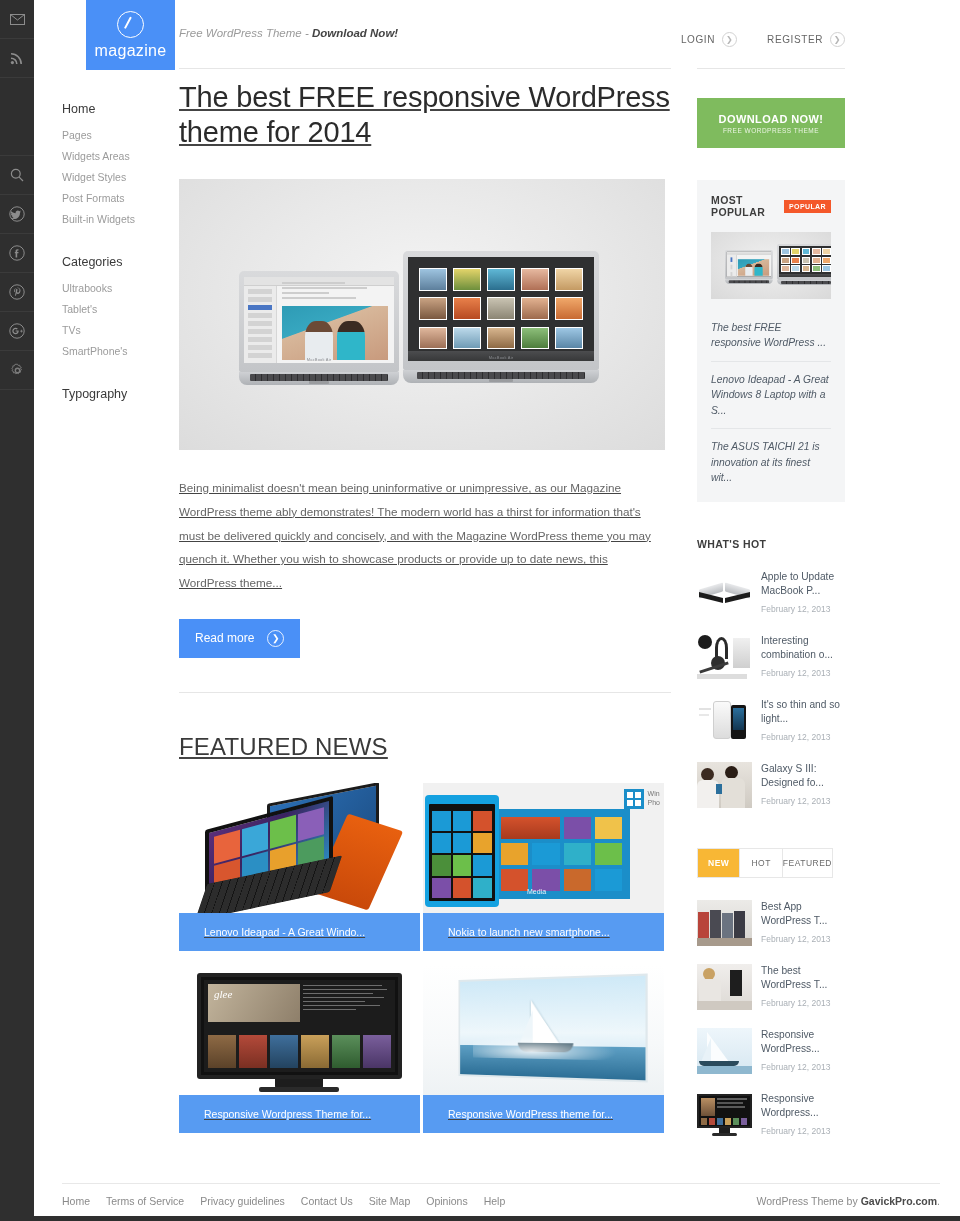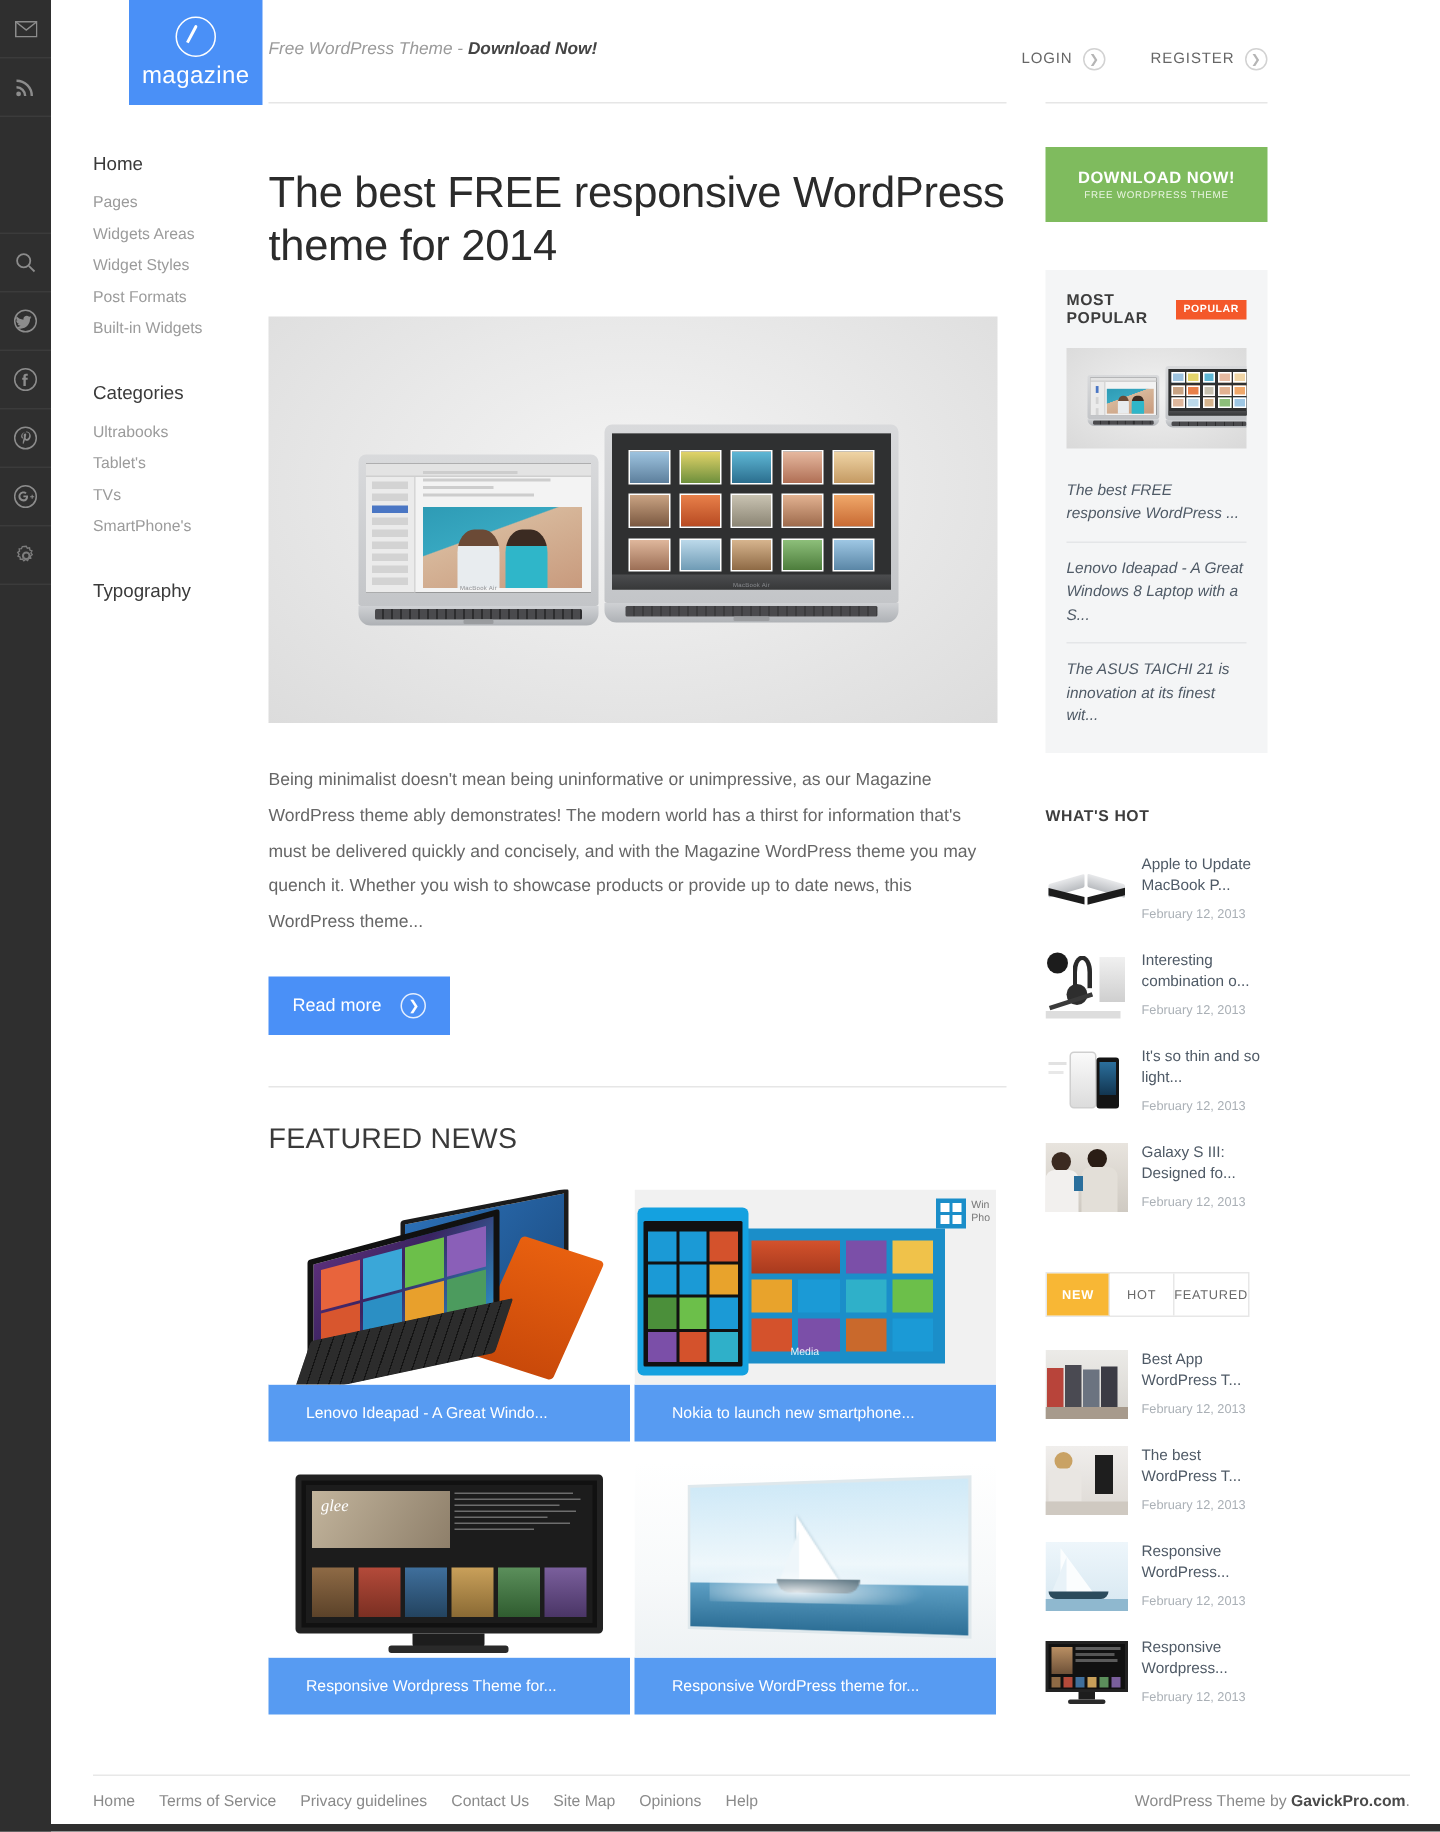--- a/index.html
+++ b/index.html
@@ -84,21 +84,21 @@
   
   .nav { position: absolute; left: 28px; top: 102px; width: 110px; }
   .nav-head {
     font-size: 12.5px; color: #3a3a3a; margin-bottom: 13px;
     cursor: pointer;
   }
   .nav-head.spaced { margin-top: 30px; }
   .nav-sub { font-size: 10.5px; color: #9b9b9b; margin-bottom: 9px; cursor: pointer; }
 
   
-  .main { position: absolute; left: 145px; top: 112px; width: 492px; }
+  .main { position: absolute; left: 145px; top: 80px; width: 492px; text-decoration: underline; }
   h1.post-title {
     font-size: 29px; font-weight: 400; color: #2b2b2b;
     line-height: 1.19; letter-spacing: -.2px;
   }
   .hero {
     margin-top: 30px; width: 486px; height: 271px;
     background: radial-gradient(ellipse at 50% 42%, #f4f4f4 0%, #e9e9e9 48%, #dcdcdc 100%);
     position: relative; overflow: hidden;
   }
   
@@ -172,21 +172,21 @@
     padding: 11px 16px 11px 16px; cursor: pointer; border: none;
   }
   .readmore .circ {
     width: 17px; height: 17px; border-radius: 50%;
     border: 1px solid rgba(255,255,255,.85);
     display: flex; align-items: center; justify-content: center; font-size: 9px;
   }
 
   .sec-div { margin-top: 34px; border-top: 1px solid #e6e6e6; width: 492px; }
   h2.sec-title {
-    margin-top: 24px; font-size: 19px; font-weight: 400;
+    margin-top: 40px; font-size: 24px; font-weight: 400;
     color: #3a3a3a; letter-spacing: .2px;
   }
 
   .cards { margin-top: 22px; display: flex; flex-wrap: wrap; gap: 1px 3px; width: 486px; }
   .card { width: 241px; position: relative; }
   .card .thumb { height: 130px; position: relative; overflow: hidden; background: #fff; }
   .card .cap {
     background: #579bf2; color: #fff; font-size: 10.5px;
     padding: 11px 25px; height: 38px; display: flex; align-items: center;
   }

